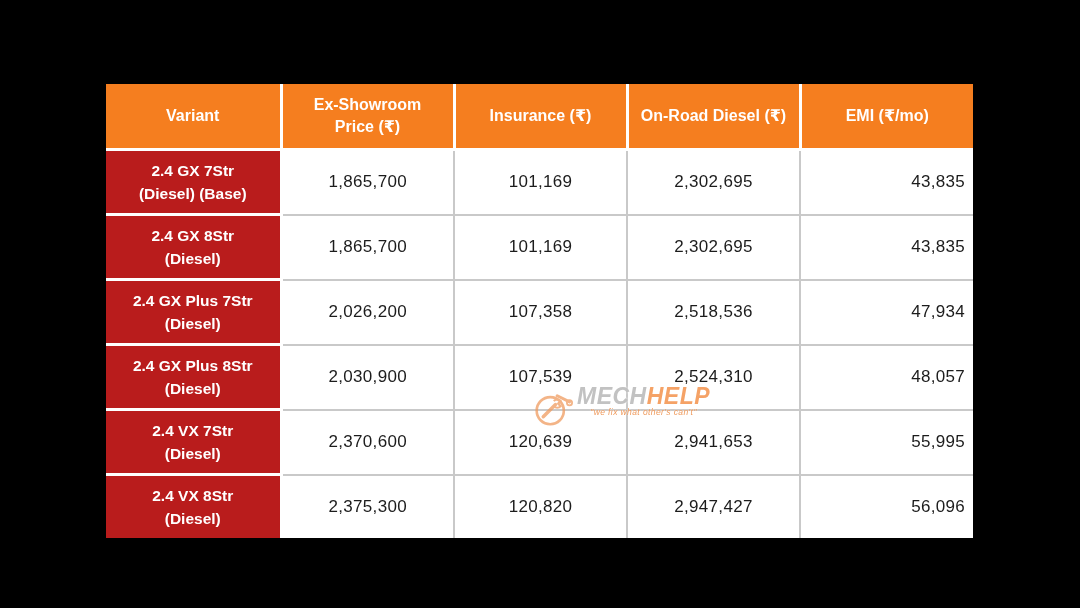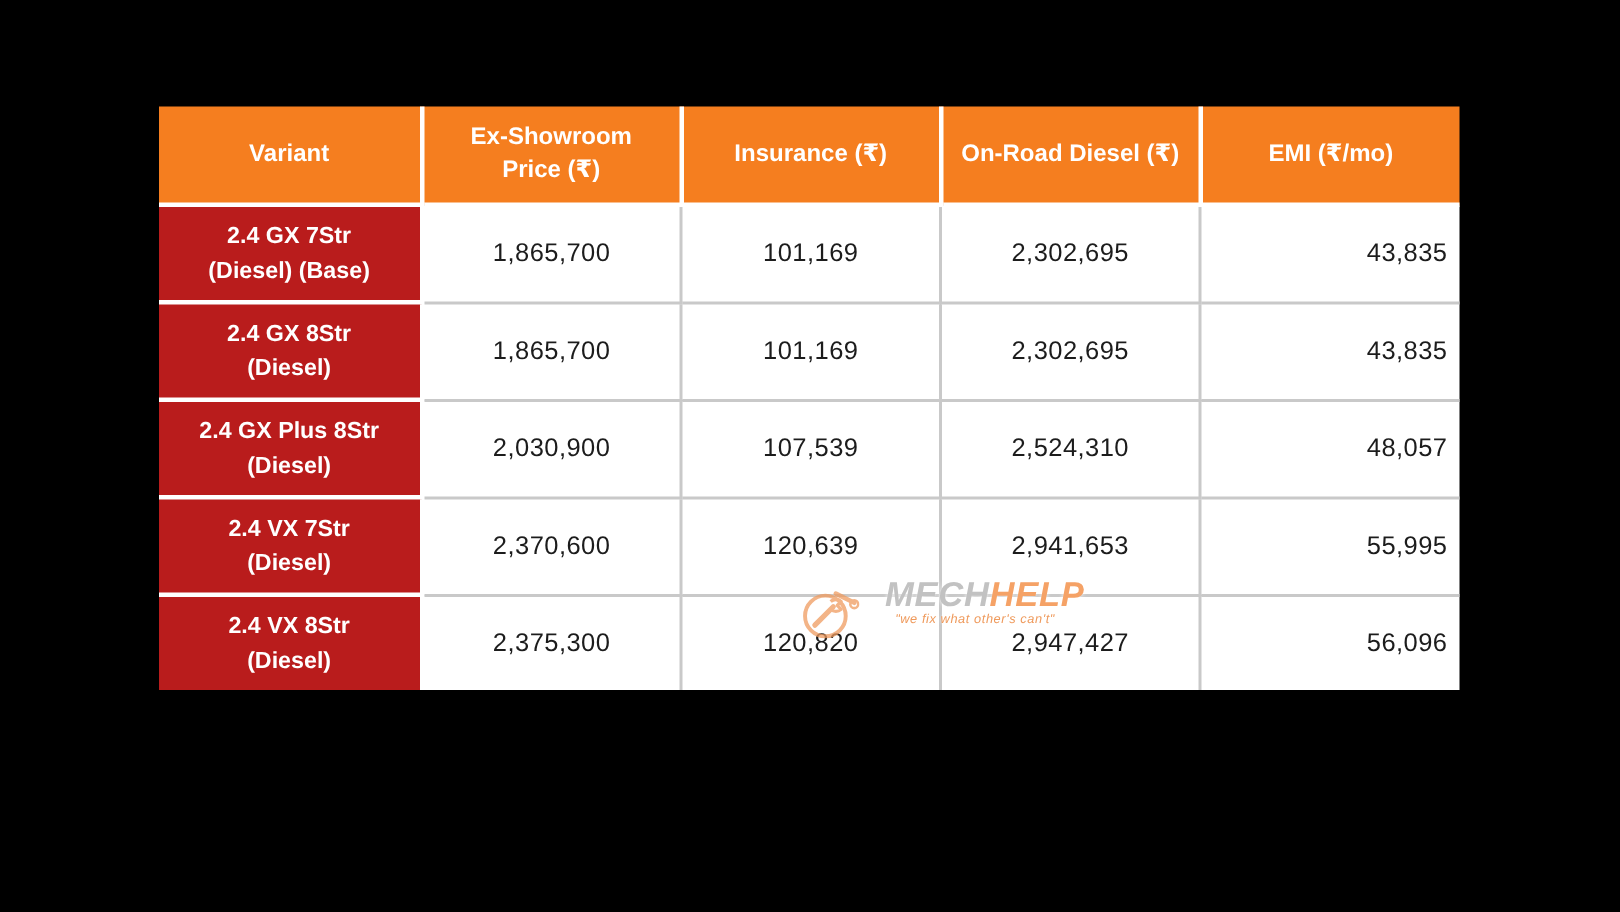--- a/index.html
+++ b/index.html
@@ -10,21 +10,21 @@
   .stage {
     position: relative;
     width: 1080px;
     height: 608px;
     background: #000000;
     overflow: hidden;
   }
   table.price-table {
     position: absolute;
     left: 106px;
-    top: 71px;
+    top: 84px;
     width: 867px;
     border-collapse: collapse;
     table-layout: fixed;
   }
   .price-table th {
     background: #F57E1F;
     color: #FFFFFF;
     font-size: 16px;
     font-weight: 700;
     text-align: center;
@@ -77,21 +77,20 @@
   .wm-logo { opacity: 0.75; margin-top: 3px; }
   .wm-textcol { display: flex; flex-direction: column; align-items: center; }
   .wm-brand {
     font-size: 23px;
     font-weight: 700;
     font-style: italic;
     letter-spacing: 0.5px;
     line-height: 24px;
     white-space: nowrap;
     text-shadow: 0 0 3px rgba(255,255,255,0.9);
-    margin-left: 13px;
   }
   .wm-mech { color: #C2C2C2; }
   .wm-help { color: #F5A266; }
   .wm-tagline {
     font-size: 8.5px;
     font-style: italic;
     color: #EF9A5C;
     letter-spacing: 0.4px;
     margin-top: -1px;
     white-space: nowrap;
@@ -144,20 +143,30 @@
       </tr>
       <tr>
         <td class="variant-cell">
           <span class="vline">2.4 GX 8Str</span>
           <span class="vline">(Diesel)</span>
         </td>
         <td class="value-cell">1,865,700</td>
         <td class="value-cell">101,169</td>
         <td class="value-cell">2,302,695</td>
         <td class="value-cell">43,835</td>
+      </tr>
+      <tr>
+        <td class="variant-cell">
+          <span class="vline">2.4 GX Plus 7Str</span>
+          <span class="vline">(Diesel)</span>
+        </td>
+        <td class="value-cell">2,026,200</td>
+        <td class="value-cell">107,358</td>
+        <td class="value-cell">2,518,536</td>
+        <td class="value-cell">47,934</td>
       </tr>
       <tr>
         <td class="variant-cell">
           <span class="vline">2.4 GX Plus 8Str</span>
           <span class="vline">(Diesel)</span>
         </td>
         <td class="value-cell">2,030,900</td>
         <td class="value-cell">107,539</td>
         <td class="value-cell">2,524,310</td>
         <td class="value-cell">48,057</td>

